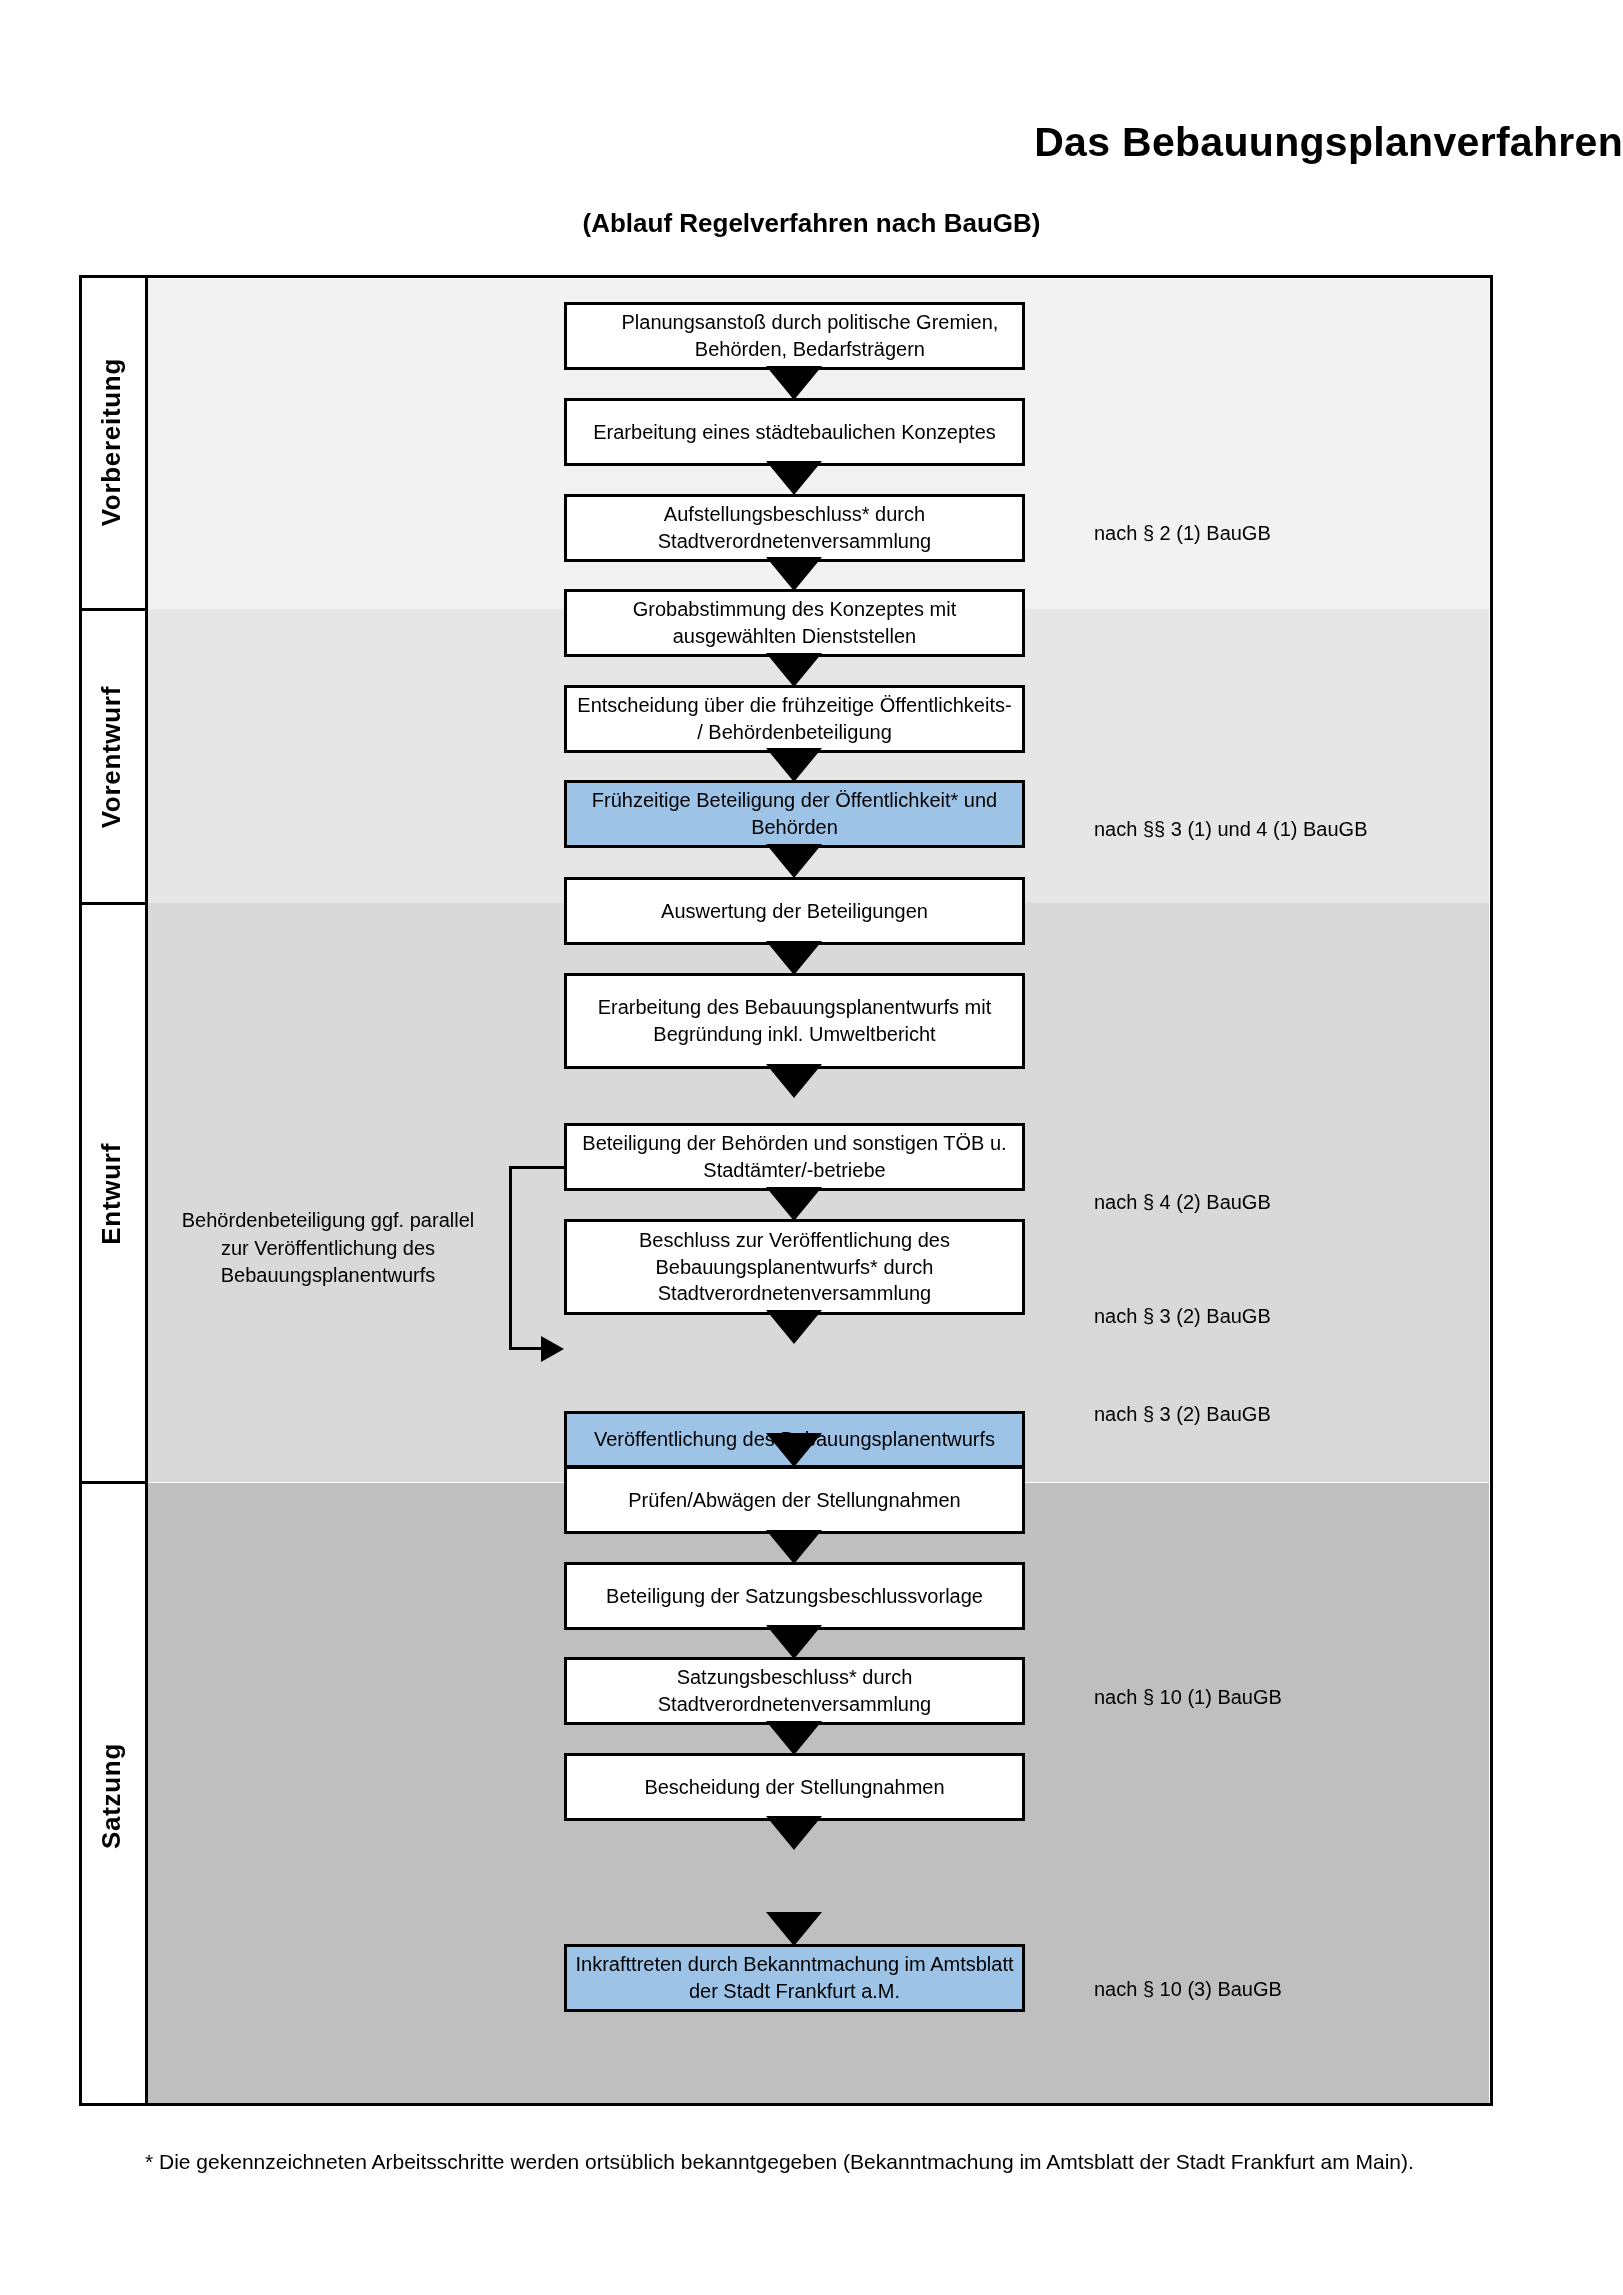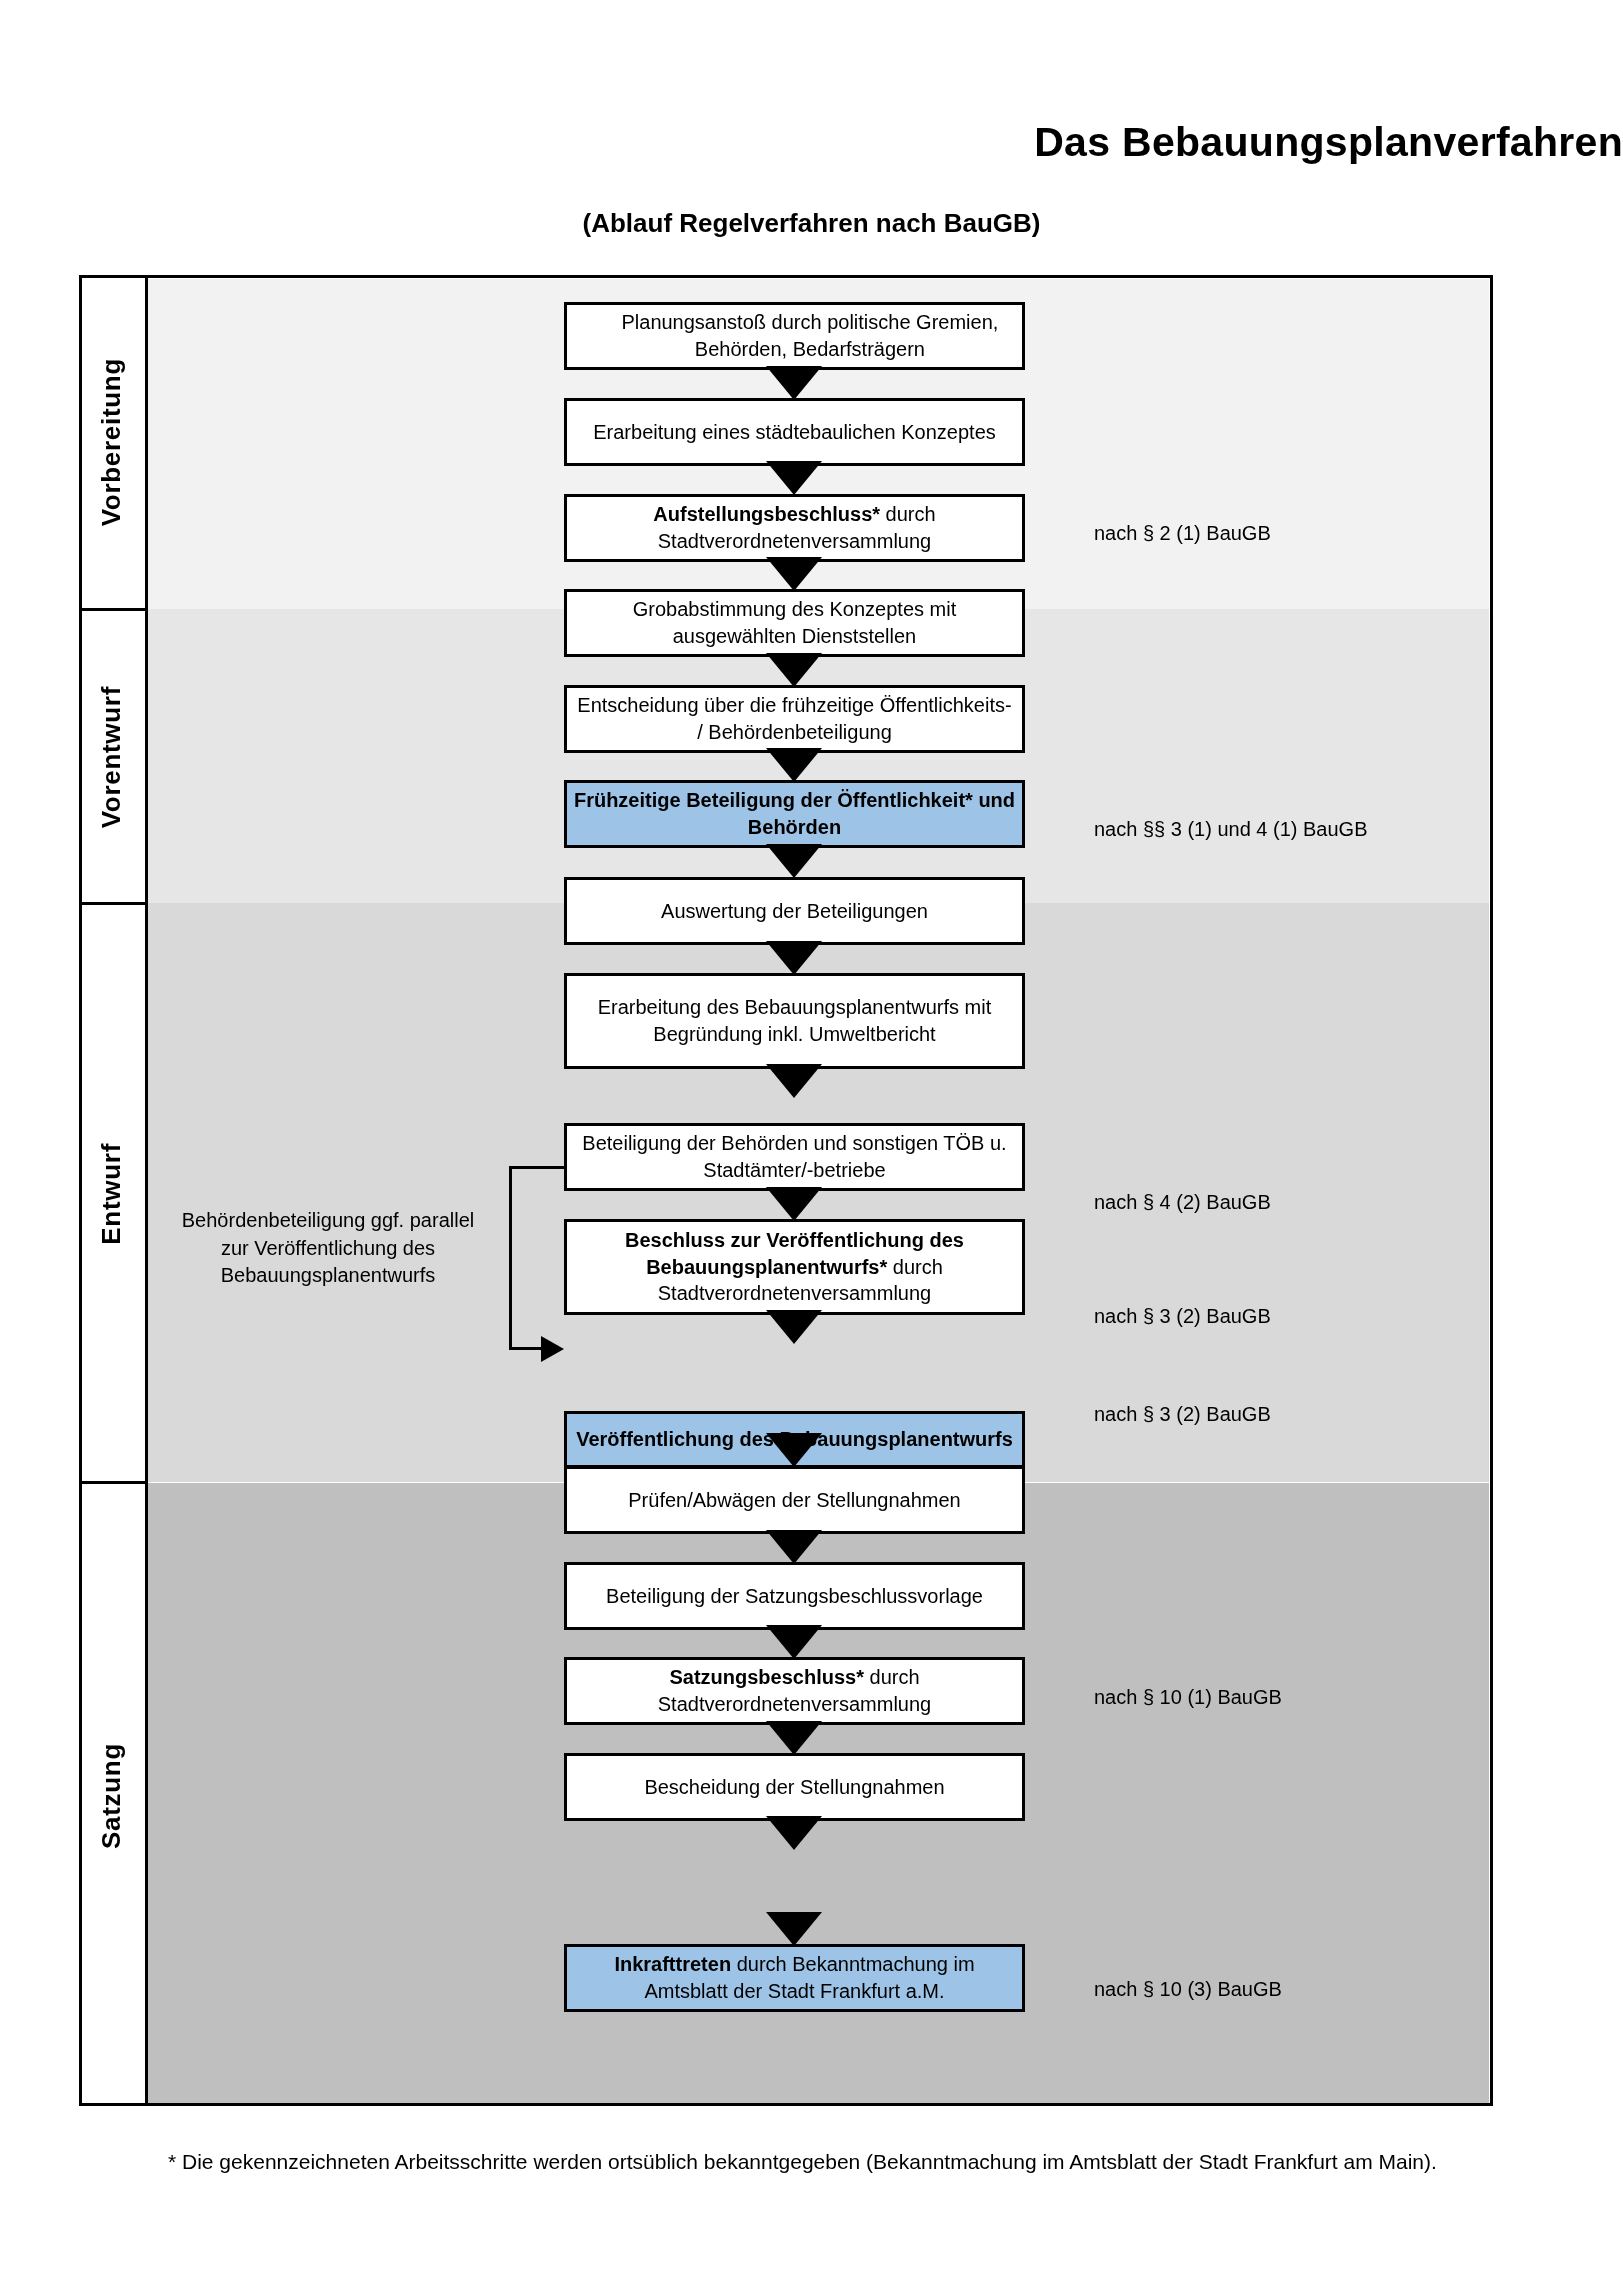--- a/index.html
+++ b/index.html
@@ -50,21 +50,21 @@
 
   
   .pbox{
     position:absolute;left:564px;width:461px;
     border:3.9px solid #000;box-sizing:border-box;background:#ffffff;
     display:flex;align-items:center;justify-content:center;text-align:center;
     font-size:20px;line-height:1.33;
     padding:1.3px 5.2px;
   }
   .pbox.blue{background:#9DC3E6;}
-  .pbox b{font-weight:bold;margin-top:10px;}
+  .pbox b{font-weight:normal;margin-top:10px;}
   .pbox .inner{width:100%;}
 
   
   .arrow{
     position:absolute;width:0;height:0;
     border-left:28px solid transparent;
     border-right:28px solid transparent;
     border-top-style:solid;border-top-color:#000;
   }
 
@@ -86,21 +86,21 @@
   .loop-head{
     position:absolute;width:0;height:0;
     border-top:13px solid transparent;
     border-bottom:13px solid transparent;
     border-left:23.6px solid #000;
   }
 
   
   .footnote{
     position:absolute;left:145px;top:2146px;width:1348px;
-    font-size:21px;line-height:1.55;margin-left:23px;
+    font-size:21px;line-height:1.55;
   }
 </style>
 </head>
 <body>
 
 <div class="page">
 
   <div class="title">Das Bebauungsplanverfahren</div>
   <div class="subtitle">(Ablauf Regelverfahren nach BauGB)</div>
 

